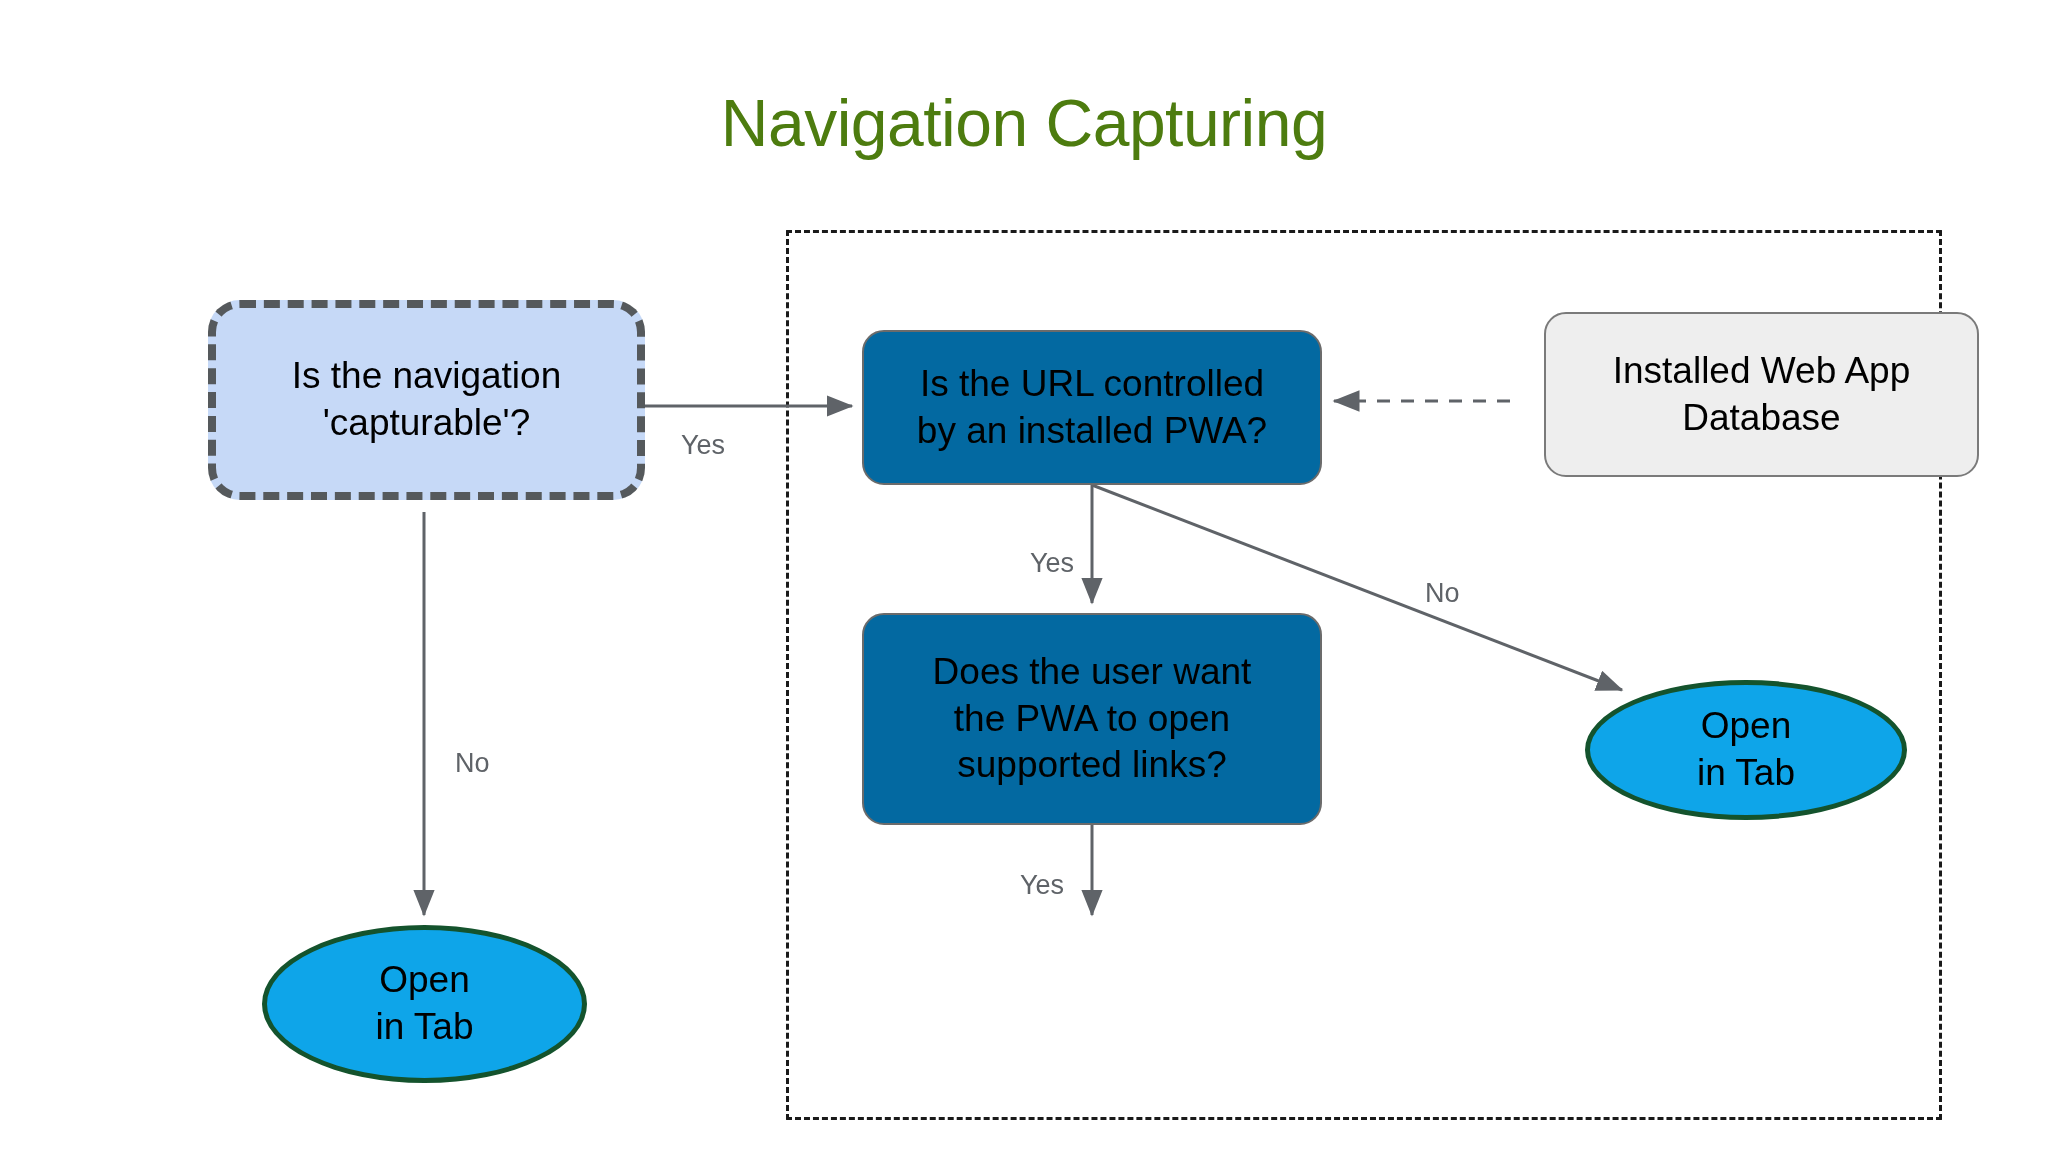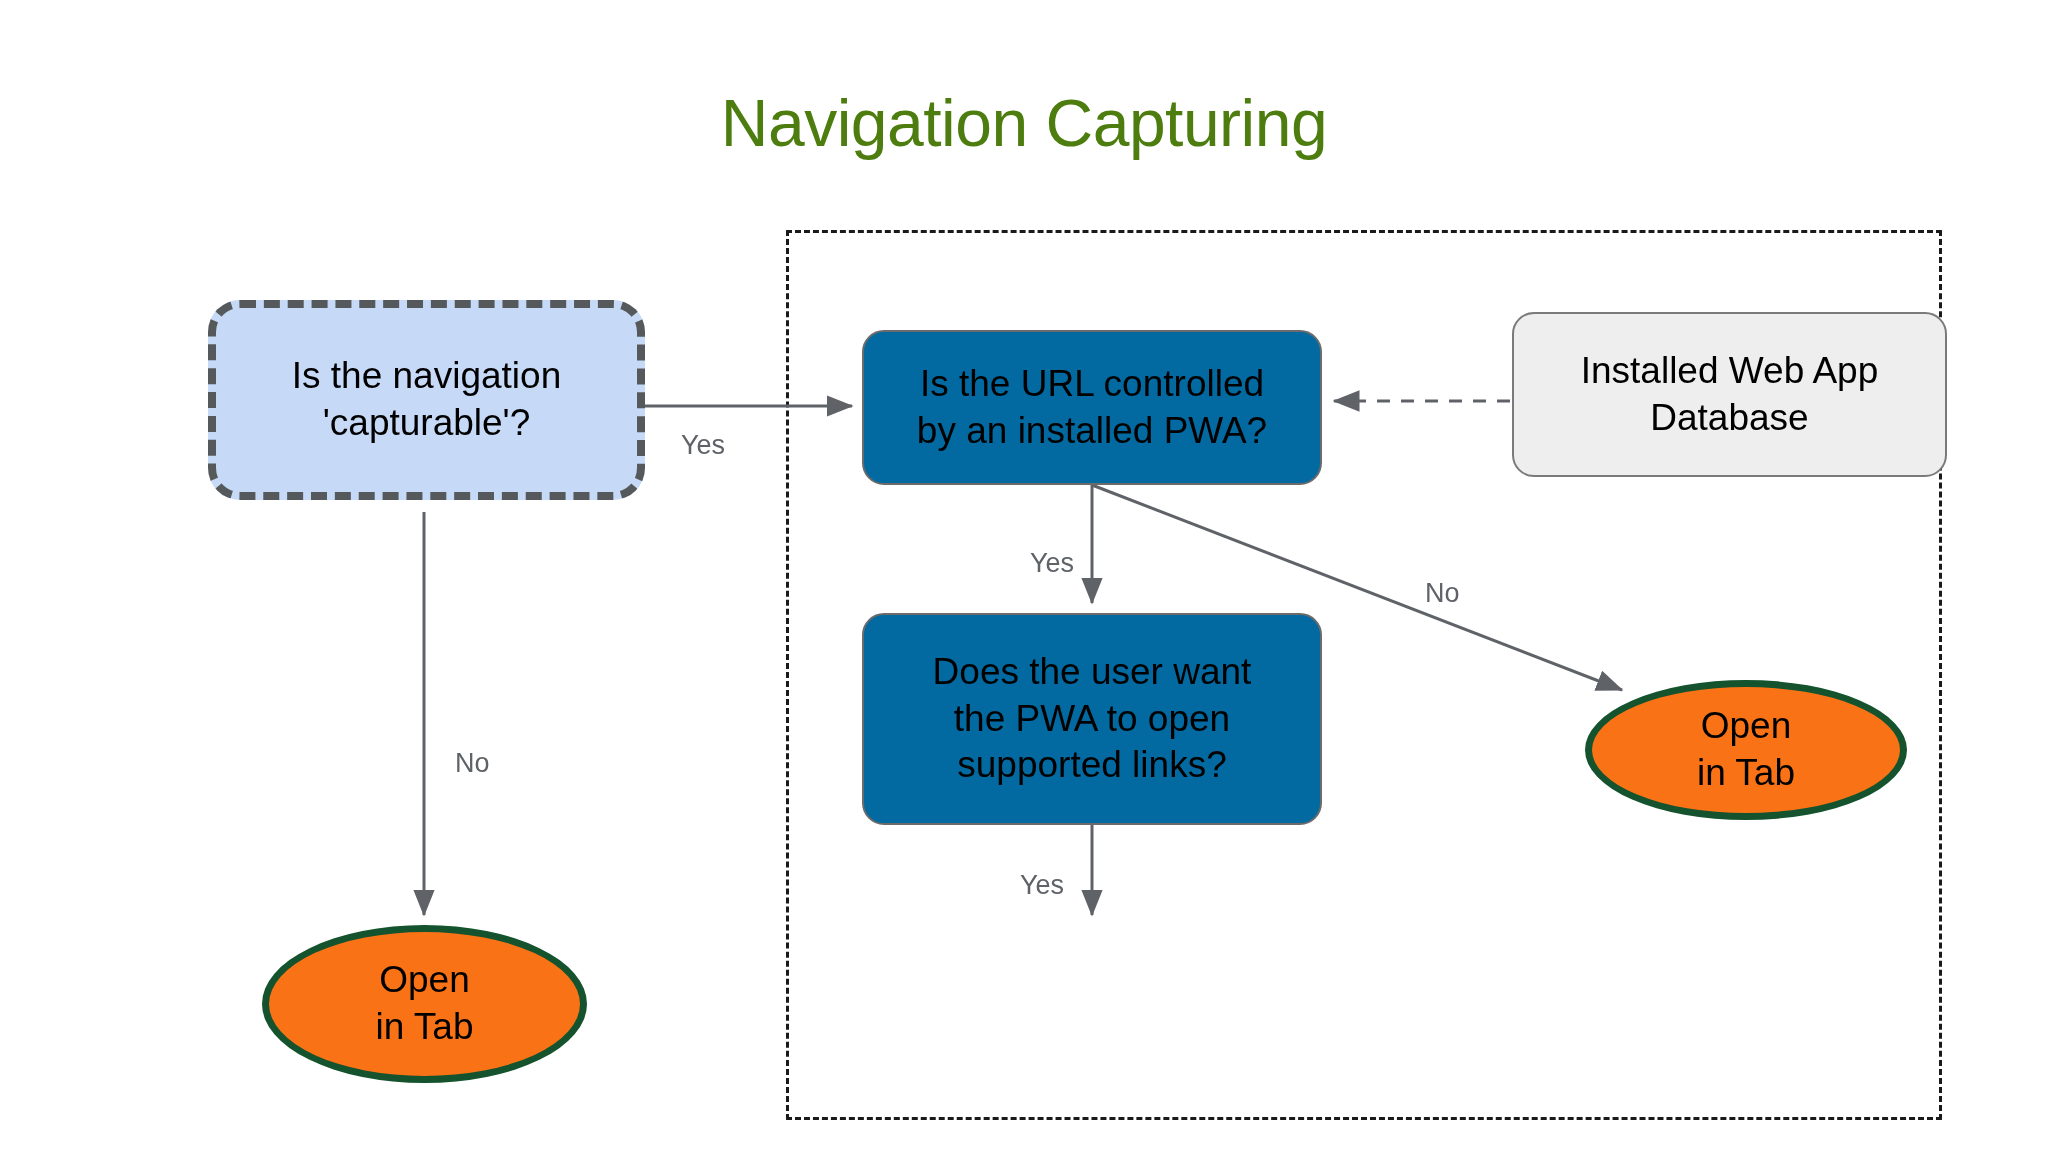--- a/index.html
+++ b/index.html
@@ -80,29 +80,30 @@
   }
   .box-blue-dashed {
     background: #c6d9f7;
     border: 8px dashed #55595c;
     border-radius: 32px;
   }
   .box-gray {
     background: #eeeeee;
     border: 2px solid #7a7a7a;
     border-radius: 22px;
+    margin-left: 32px;
   }
   .box-pink-dashed {
     background: #f5ced1;
     border: 8px dashed #101010;
     border-radius: 28px;
   }
   .ellipse-green {
-    background: #f97316;
-    border: 7px solid #14532d;
+    background: #0ea5e9;
+    border: 5px solid #14532d;
     border-radius: 50%;
   }
 
   
   #node-capturable   { left: 208px; top: 300px;  width: 437px; height: 200px; font-size: 37px; }
   #node-url-pwa      { left: 862px; top: 330px;  width: 460px; height: 155px; font-size: 37px; }
   #node-db           { left: 1512px; top: 312px; width: 435px; height: 165px; font-size: 37px; }
   #node-user-want    { left: 862px; top: 613px;  width: 460px; height: 212px; font-size: 37px; }
   #node-launch       { left: 862px; top: 925px;  width: 460px; height: 168px; font-size: 37px; }
   #node-open-left    { left: 262px; top: 925px;  width: 325px; height: 158px; font-size: 37px; }

